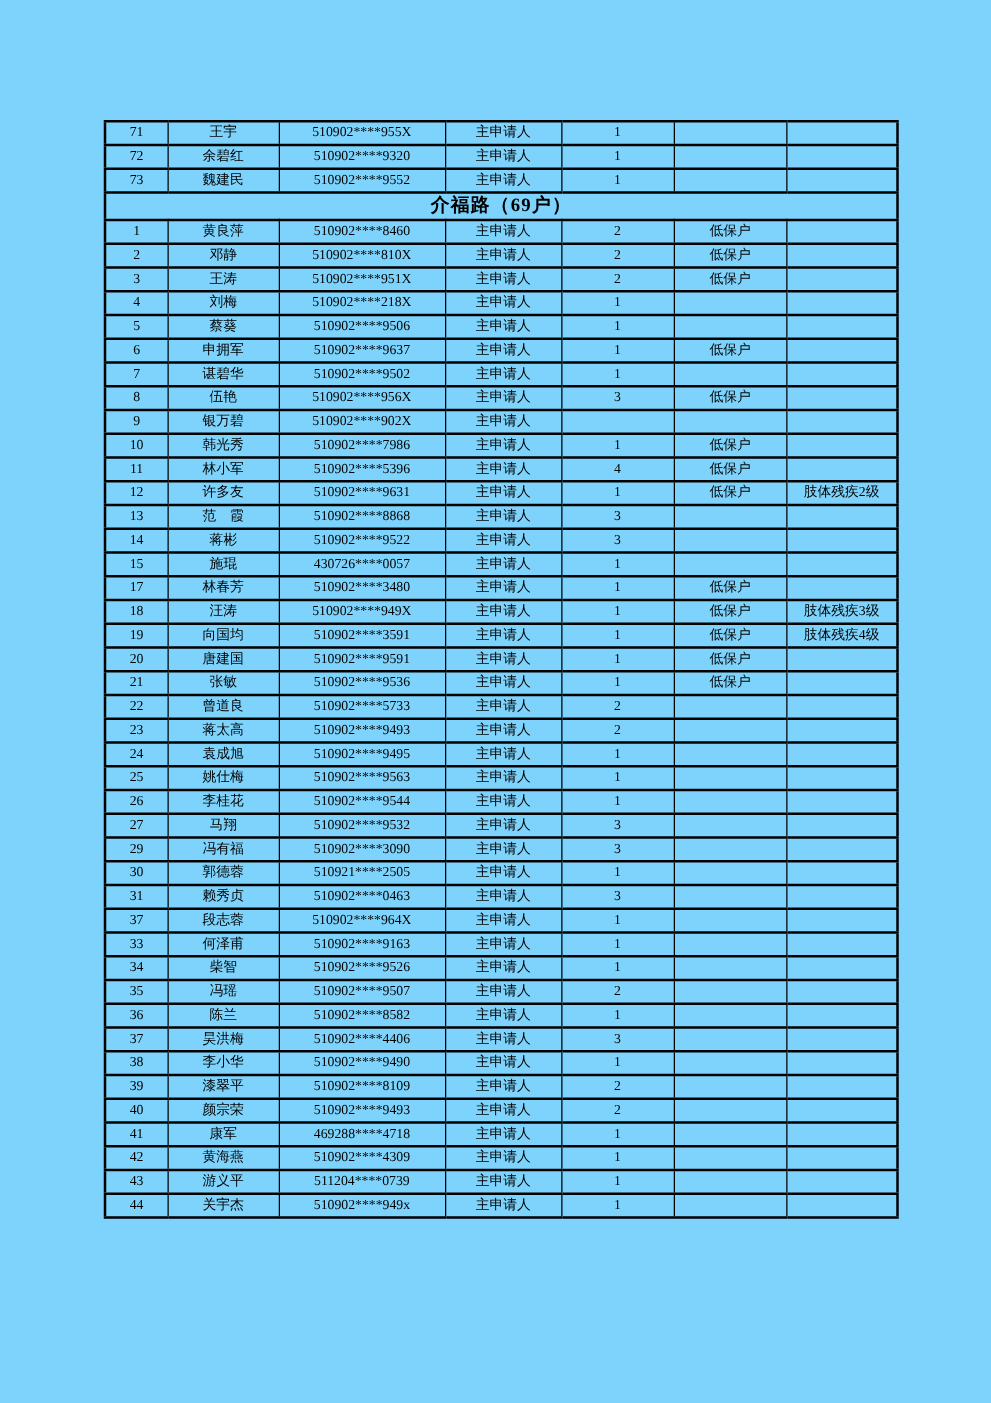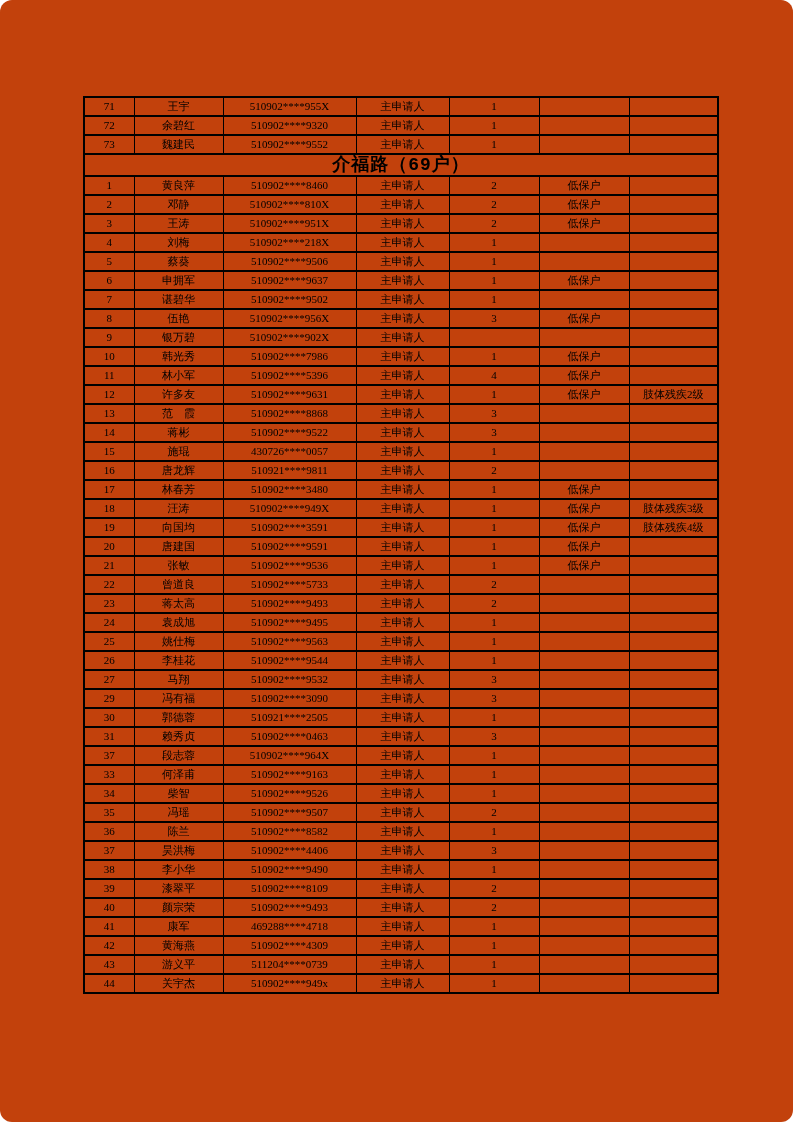--- a/index.html
+++ b/index.html
@@ -1,23 +1,22 @@
 <!DOCTYPE html>
 <html><head>
 <meta charset="utf-8">
 <style>
   html, body { margin: 0; padding: 0; background: #ffffff; }
   .page {
     position: relative;
     width: 793px;
     height: 1122px;
-    background: #c2410c;
+    background: #7dd3fc;
     overflow: hidden;
     font-family: "Liberation Serif", "DejaVu Serif", serif;
-    border-radius: 12px;
   }
   table.grid {
     position: absolute;
     left: 83px;
     top: 96px;
     width: 634px;
     border-collapse: collapse;
     table-layout: fixed;
     border: 2px solid #000;
   }
@@ -31,23 +30,23 @@
     text-align: center;
     vertical-align: middle;
     padding: 0;
     color: #000;
     white-space: nowrap;
     overflow: hidden;
   }
   table.grid tr.section-header-row td {
     height: 20px;
     line-height: 20px;
-    font-size: 18px;
+    font-size: 15px;
     font-weight: 700;
-    font-family: Liberation Mono, monospace;
+    font-family: Liberation Serif, serif;
     letter-spacing: 1px;
   }
 </style>
 </head>
 <body>
 
 <div class="page">
   <table class="grid">
     <colgroup>
       <col style="width:50px">
@@ -218,29 +217,20 @@
         <tr>
           <td>15</td>
           <td>施琨</td>
           <td>430726****0057</td>
           <td>主申请人</td>
           <td>1</td>
           <td></td>
           <td></td>
         </tr>
         <tr>
-          <td>16</td>
-          <td>唐龙辉</td>
-          <td>510921****9811</td>
-          <td>主申请人</td>
-          <td>2</td>
-          <td></td>
-          <td></td>
-        </tr>
-        <tr>
           <td>17</td>
           <td>林春芳</td>
           <td>510902****3480</td>
           <td>主申请人</td>
           <td>1</td>
           <td>低保户</td>
           <td></td>
         </tr>
         <tr>
           <td>18</td>

